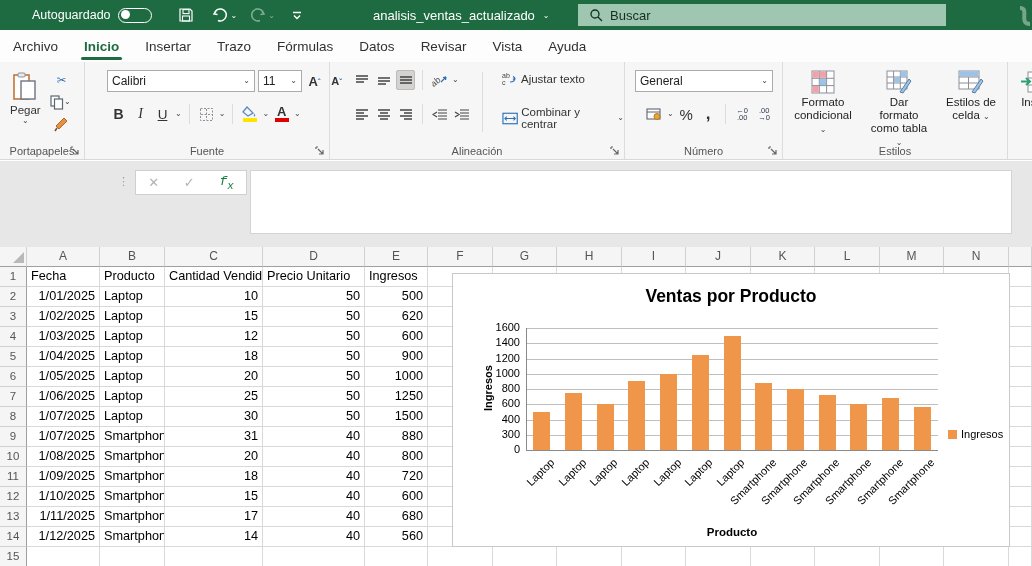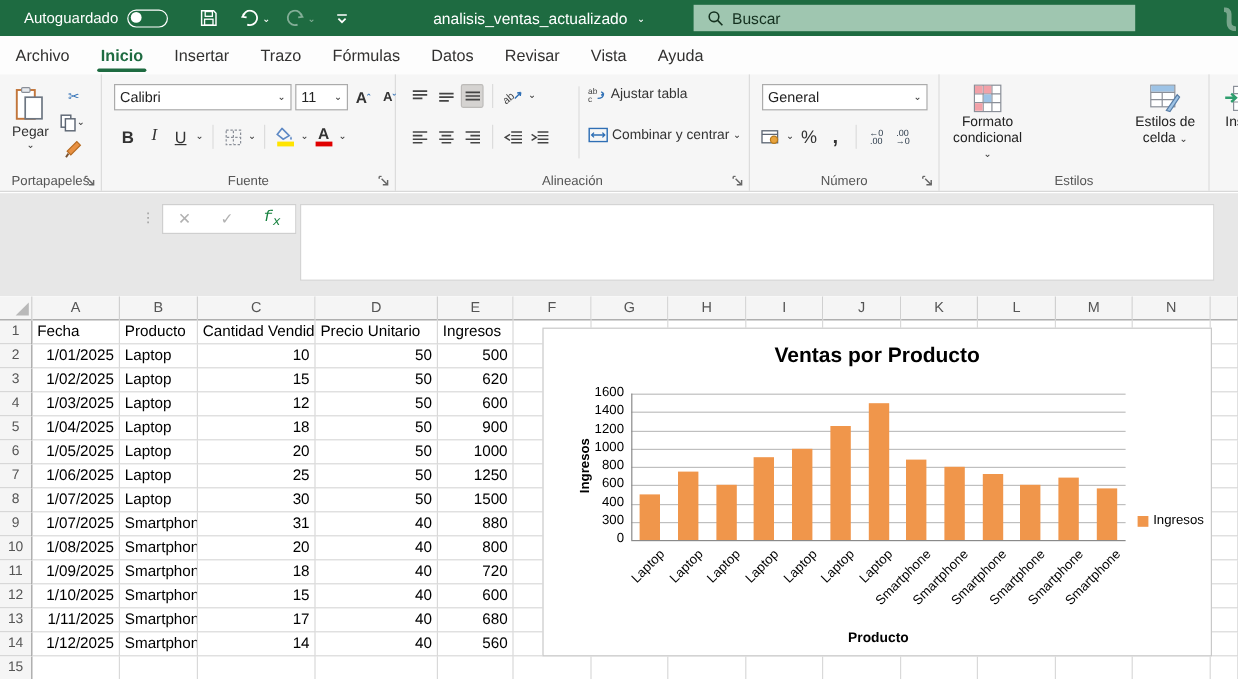--- a/index.html
+++ b/index.html
@@ -42,21 +42,21 @@
   .launcher { position:absolute; bottom:3px; right:4px; width:10px; height:10px; color:#666; }
   .btn-big { display:flex; flex-direction:column; align-items:center; gap:2px;
     padding:4px 6px; border-radius:2px; }
   .chev { font-size:8px; color:#444; line-height:6px; }
   .combo { background:#fff; border:1px solid #ababab; height:22px; display:flex;
     align-items:center; padding:0 4px; font-size:12px; color:#222; }
   .combo .chev { margin-left:auto; }
   .iconbtn { display:inline-flex; align-items:center; justify-content:center;
     min-width:19px; height:20px; border-radius:2px; }
   .iconbtn.sel { background:#d5d3d1; border:1px solid #bdbbb9; }
-  .rowline { display:flex; align-items:center; gap:3px; }
+  .rowline { display:flex; align-items:center; gap:3px;margin-left:12px; }
   .vsep { width:1px; height:20px; background:#dcdcdc; margin:0 4px; }
   .bold-b { font-weight:bold; font-size:14px; }
   .ital-i { font-style:italic; font-family:"Liberation Serif",serif; font-size:14px; }
   .und-u { text-decoration:underline; font-size:13.5px; }
   .color-a { font-size:13px; font-weight:bold; line-height:11px; }
   .bar-under { display:block; height:4px; width:14px; margin-top:1px; }
   .two-line { font-size:7.5px; line-height:7px; text-align:center; color:#2b3a4a; }
   .big-label { font-size:11.5px; text-align:center; line-height:13px; color:#222; }
 
   
@@ -105,21 +105,21 @@
   #xlab { position:absolute; font-size:11.5px; font-weight:bold; }
   #legend { position:absolute; display:flex; align-items:center; gap:4px; font-size:11px; }
   #legend .sq { width:9px; height:9px; background:#f0964b; }
 </style>
 </head>
 <body>
 
 <div id="app">
 
   <div id="titlebar">
-    <span class="tb-item" style="margin-left:20px;">Autoguardado</span>
+    <span class="tb-item" style="margin-left:32px;">Autoguardado</span>
     <span id="autosave-toggle">
         <span class="knob"></span>
       </span>
 
     <span class="qat-btn" style="margin-left:26px;">
       <svg width="16" height="16" viewBox="0 0 16 16">
         <path d="M2 2h10l2 2v10H2z" fill="none" stroke="#fff" stroke-width="1.2"></path>
         <rect x="5" y="2.6" width="6" height="4" fill="none" stroke="#fff" stroke-width="1.1"></rect>
         <rect x="4.5" y="9" width="7" height="5" fill="none" stroke="#fff" stroke-width="1.1"></rect>
       </svg>
@@ -307,21 +307,21 @@
             </svg>
           </span>
       </div>
       <div class="vsep" style="position:absolute;left:148px;top:10px;height:60px;"></div>
       <div class="rowline" style="position:absolute;left:160px;top:10px;">
         <svg width="16" height="13" viewBox="0 0 16 13">
           <text x="0" y="6" font-size="7" fill="#444">ab</text>
           <text x="0" y="13" font-size="7" fill="#444">c</text>
           <path d="M8 10 q5 0 5 -4 l-0 0 M13 6l-2-1.5 M13 6l-2 1.5" stroke="#2f6fb5" stroke-width="1.1" fill="none"></path>
         </svg>
-        <span>Ajustar tabla</span>
+        <span>Ajustar texto</span>
       </div>
       <div class="rowline" style="position:absolute;left:160px;top:44px;">
         <svg width="17" height="13" viewBox="0 0 17 13">
           <rect x="1" y="1" width="15" height="11" fill="none" stroke="#2f6fb5" stroke-width="1.2"></rect>
           <path d="M3 6.5h11 M5 4.5L3 6.5l2 2 M12 4.5l2 2-2 2" stroke="#2f6fb5" stroke-width="1.1" fill="none"></path>
         </svg>
         <span>Combinar y centrar</span>
         <span class="chev">⌄</span>
       </div>
       <div class="grp-label">Alineación</div>
@@ -360,20 +360,30 @@
       <div class="btn-big" style="position:absolute;left:2px;top:4px;width:76px;">
         <svg width="24" height="24" viewBox="0 0 24 24">
           <rect x="1" y="1" width="22" height="22" fill="#fff" stroke="#8a8f98" stroke-width="1"></rect>
           <path d="M8.3 1v22 M15.6 1v22 M1 8.3h22 M1 15.6h22" stroke="#8a8f98" stroke-width="1"></path>
           <rect x="1.5" y="1.5" width="6.3" height="6.3" fill="#f2a1a8"></rect>
           <rect x="1.5" y="16" width="6.3" height="6.3" fill="#f2a1a8"></rect>
           <rect x="8.8" y="8.8" width="6.3" height="6.3" fill="#9dc3e6"></rect>
           <rect x="8.8" y="1.5" width="6.3" height="6.3" fill="#f2a1a8"></rect>
         </svg>
         <span class="big-label"><span>Formato condicional</span> <span class="chev">⌄</span></span>
+      </div>
+      <div class="btn-big" style="position:absolute;left:80px;top:4px;width:72px;">
+        <svg width="26" height="24" viewBox="0 0 26 24">
+          <rect x="1" y="1" width="20" height="18" fill="#fff" stroke="#8a8f98" stroke-width="1"></rect>
+          <path d="M1 7h20 M1 13h20 M7.6 1v18 M14.3 1v18" stroke="#8a8f98" stroke-width="1"></path>
+          <rect x="8" y="7.3" width="6" height="5.4" fill="#9dc3e6"></rect>
+          <rect x="14.6" y="1.4" width="6" height="5.4" fill="#9dc3e6"></rect>
+          <path d="M14 22 L23 9 L25 11 L17 23 Z" fill="#9dc3e6" stroke="#5a7ea6" stroke-width="1"></path>
+        </svg>
+        <span class="big-label"><span>Dar formato como tabla</span> <span class="chev">⌄</span></span>
       </div>
       <div class="btn-big" style="position:absolute;left:154px;top:4px;width:68px;">
         <svg width="26" height="24" viewBox="0 0 26 24">
           <rect x="1" y="1" width="20" height="18" fill="#fff" stroke="#8a8f98" stroke-width="1"></rect>
           <rect x="1.4" y="1.4" width="19" height="5" fill="#9dc3e6"></rect>
           <path d="M1 7h20 M1 13h20 M10.5 7v12" stroke="#8a8f98" stroke-width="1"></path>
           <path d="M14 22 L23 9 L25 11 L17 23 Z" fill="#9dc3e6" stroke="#5a7ea6" stroke-width="1"></path>
         </svg>
         <span class="big-label"><span>Estilos de celda</span> <span class="chev">⌄</span></span>
       </div>

